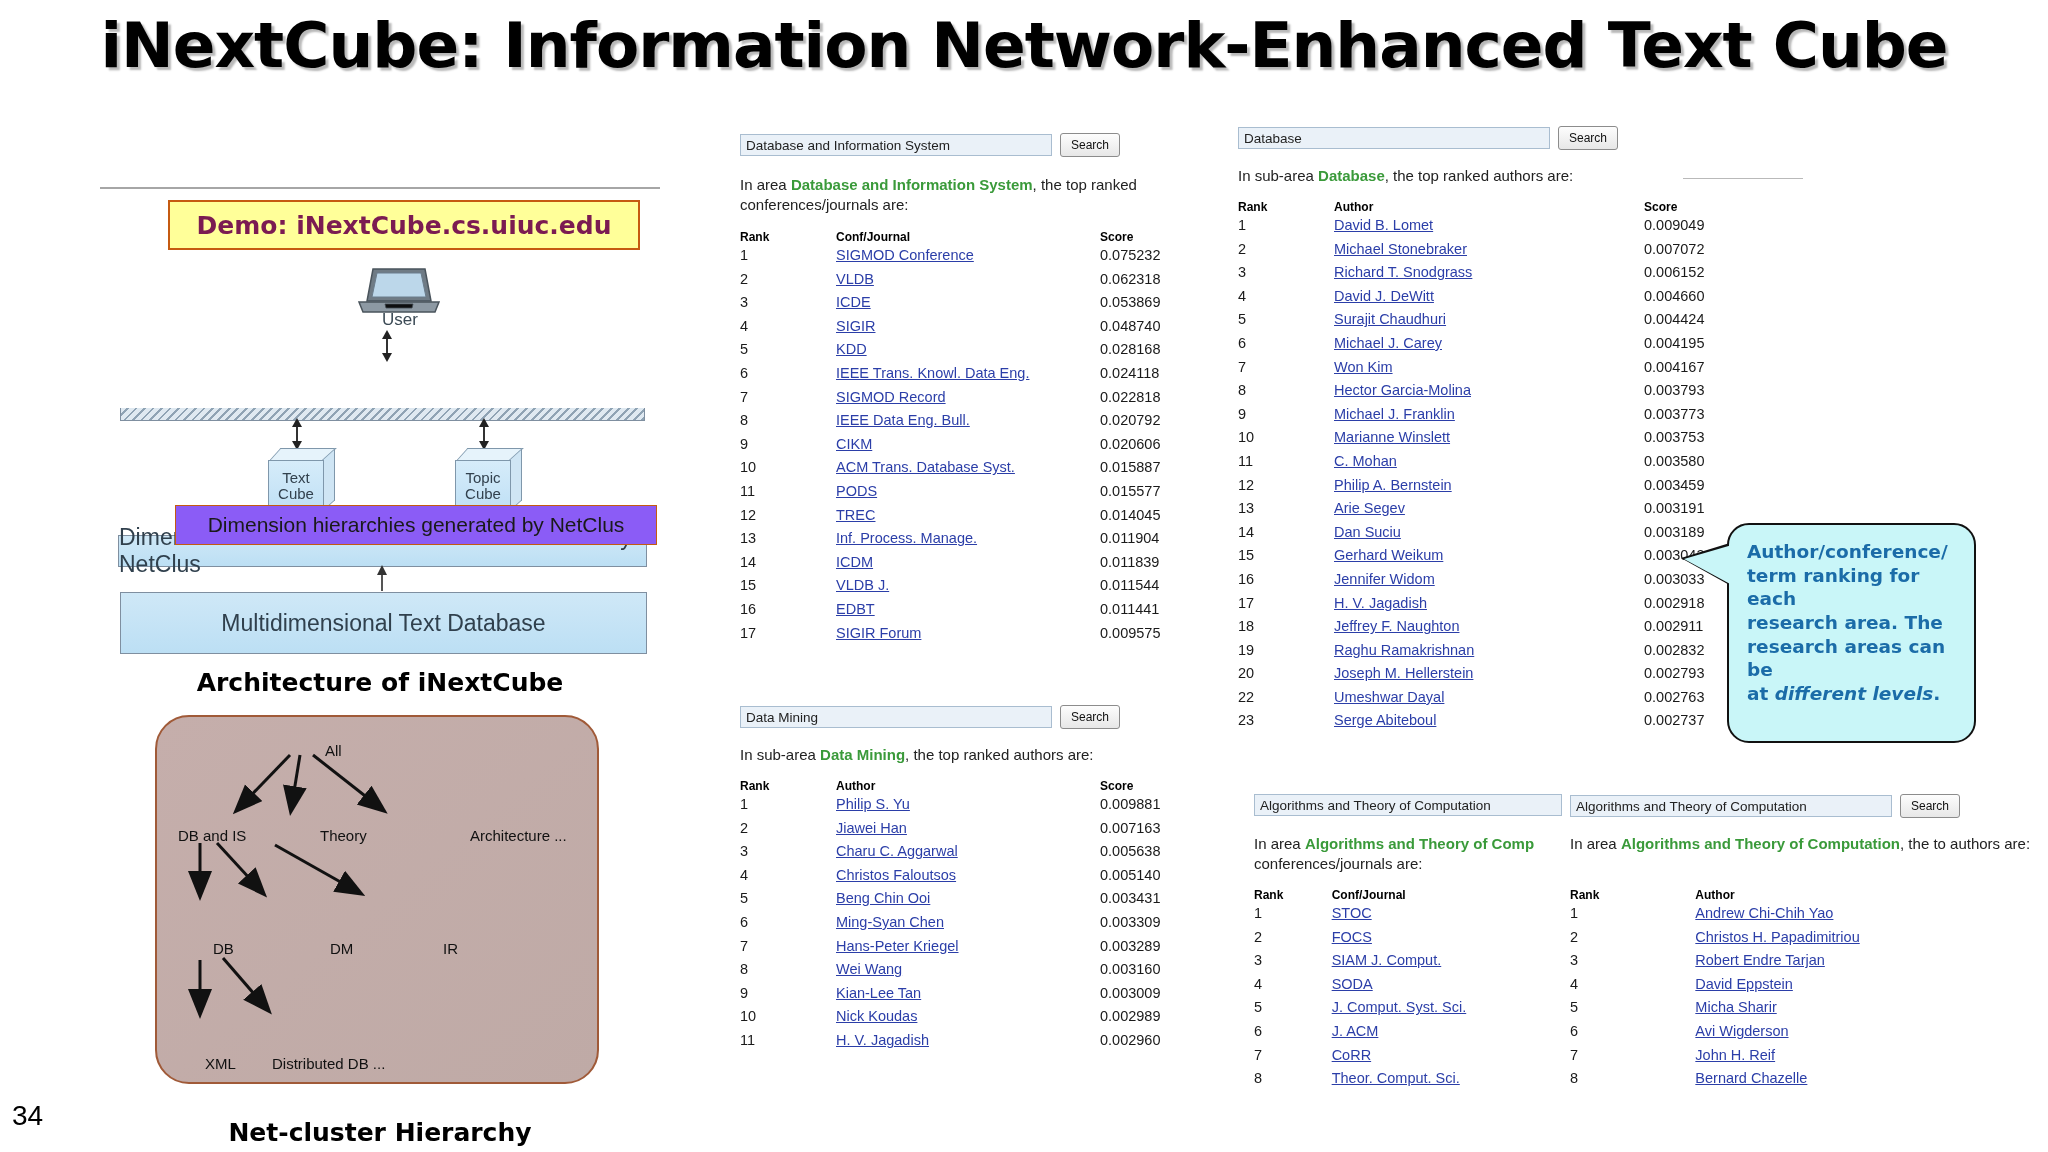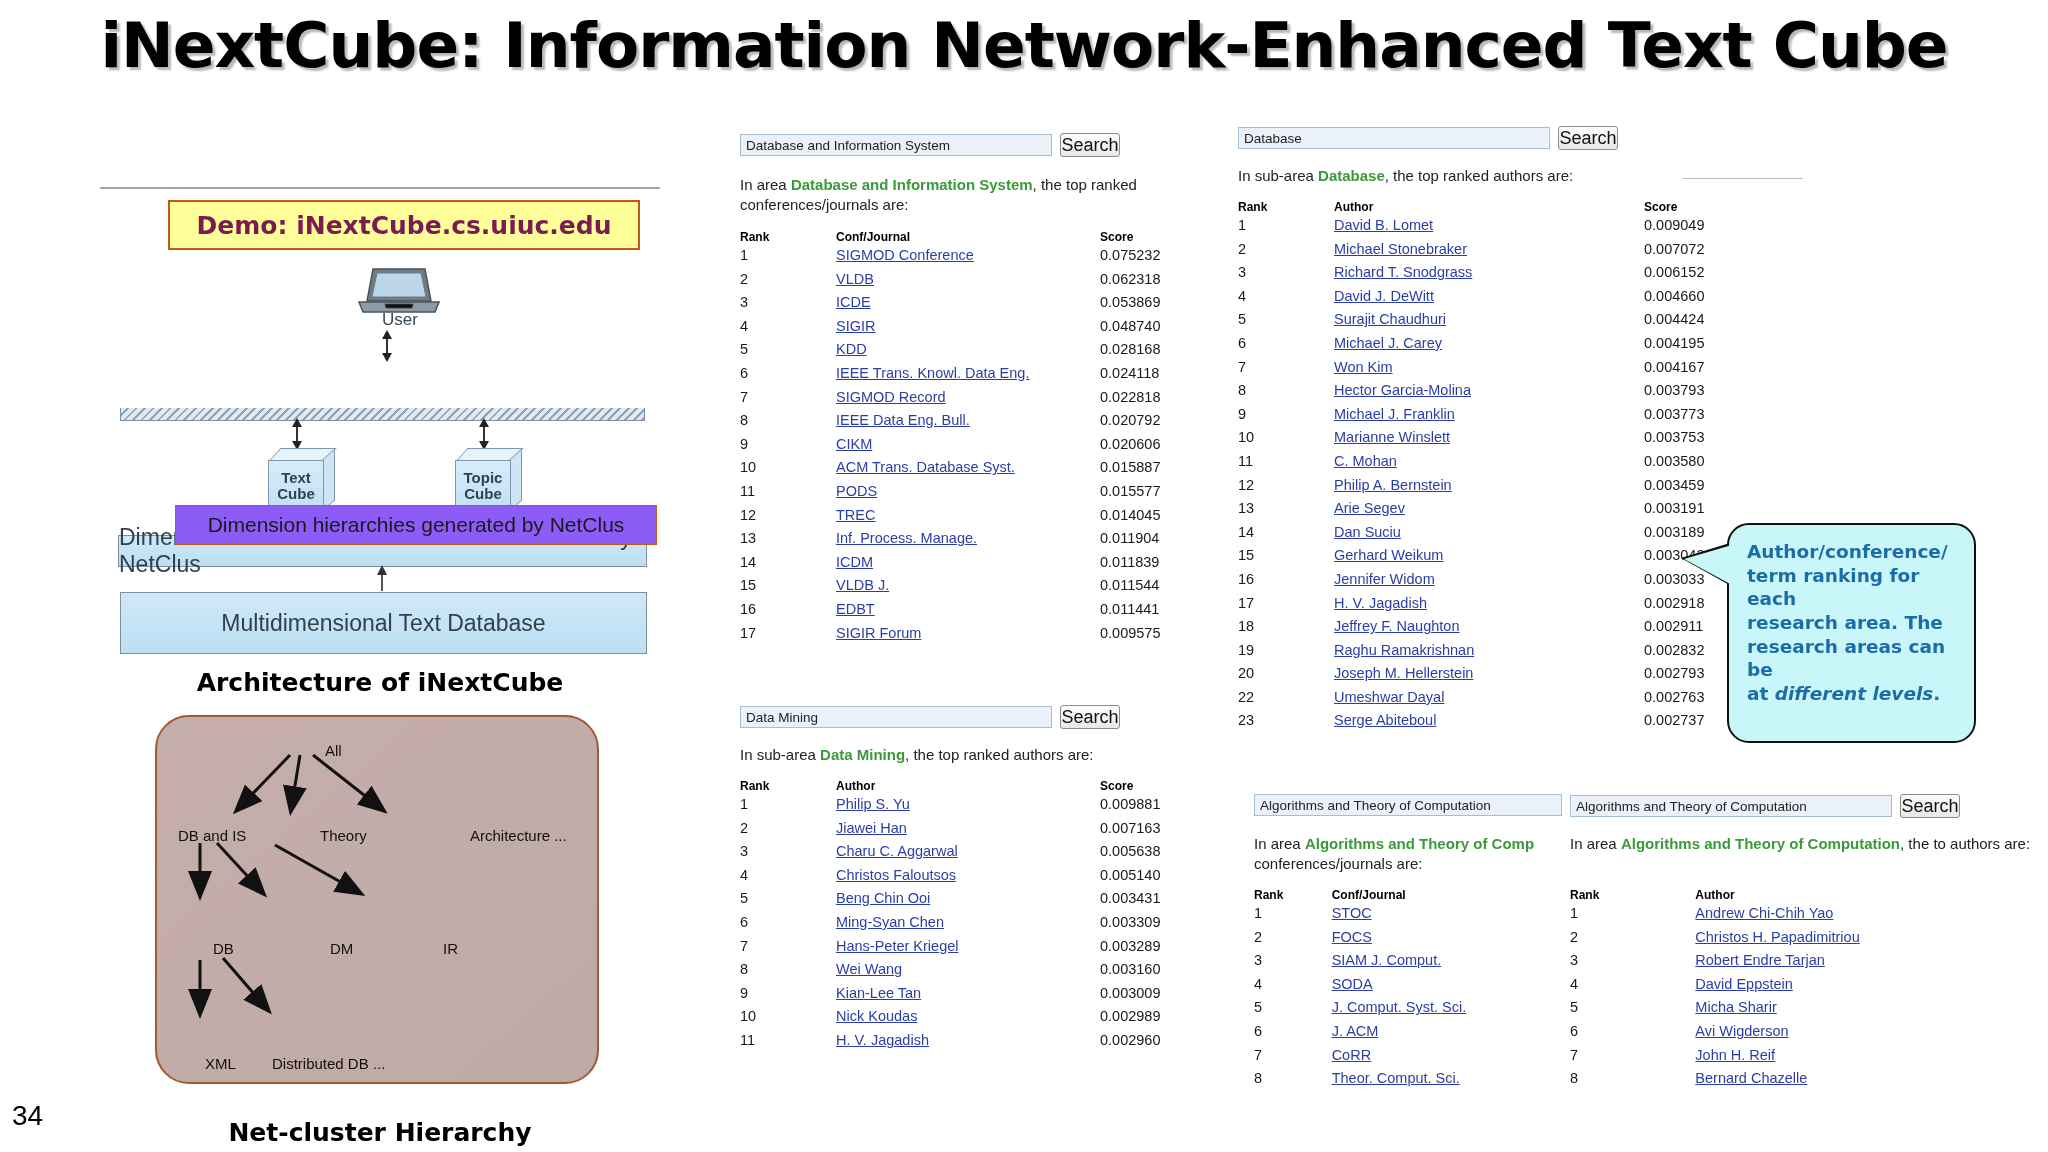--- a/index.html
+++ b/index.html
@@ -54,21 +54,21 @@
     background:repeating-linear-gradient(135deg,#dfe9f1 0 4px,#8fa3b4 4px 6px);
   }
   #box-dim{left:118px;top:535px;width:527px;height:30px;font-size:23px;}
   #box-mdtext{left:120px;top:592px;width:525px;height:60px;font-size:23px;}
 
   .cube{position:absolute;width:66px;height:62px;}
   .cube .face{
     position:absolute;left:0;top:12px;width:54px;height:50px;
     background:linear-gradient(#d6ecfa,#bfe0f5);border:1px solid #7f97ab;
     display:flex;align-items:center;justify-content:center;text-align:center;
-    font-size:15px;line-height:1.1;color:#32414e;font-weight:bold;
+    font-size:15px;line-height:1.1;color:#32414e;
   }
   .cube .top{
     position:absolute;left:0;top:0;width:54px;height:13px;
     background:#e6f3fb;border:1px solid #7f97ab;border-bottom:none;
     transform:skewX(-42deg);transform-origin:bottom left;
   }
   .cube .side{
     position:absolute;left:54px;top:12px;width:12px;height:50px;
     background:#cfe5f4;border:1px solid #7f97ab;border-left:none;
     transform:skewY(-42deg);transform-origin:top left;
@@ -115,21 +115,21 @@
   .searchbox{
     background:#eaf1f8;border:1px solid #a9bdd0;height:20px;
     display:flex;align-items:center;padding:0 5px;
     font-size:13.5px;color:#222;font-family:"Liberation Sans",sans-serif;
     white-space:nowrap;overflow:hidden;
   }
   .searchbtn{
     background:linear-gradient(#fdfdfd,#e7e7e7);border:1px solid #8c8c8c;
     border-radius:3px;height:22px;min-width:58px;
     display:flex;align-items:center;justify-content:center;
-    font-size:18px;color:#111;font-family:"Liberation Sans",sans-serif;
+    font-size:12px;color:#111;font-family:"Liberation Sans",sans-serif;
   }
 
   .intro{
     position:absolute;font-size:15px;color:#222;line-height:1.35;
     font-family:"Liberation Sans",sans-serif;
   }
   .intro .hl{color:#3a9a3a;font-weight:bold;}
 
   table.rank{
     position:absolute;border-collapse:collapse;

